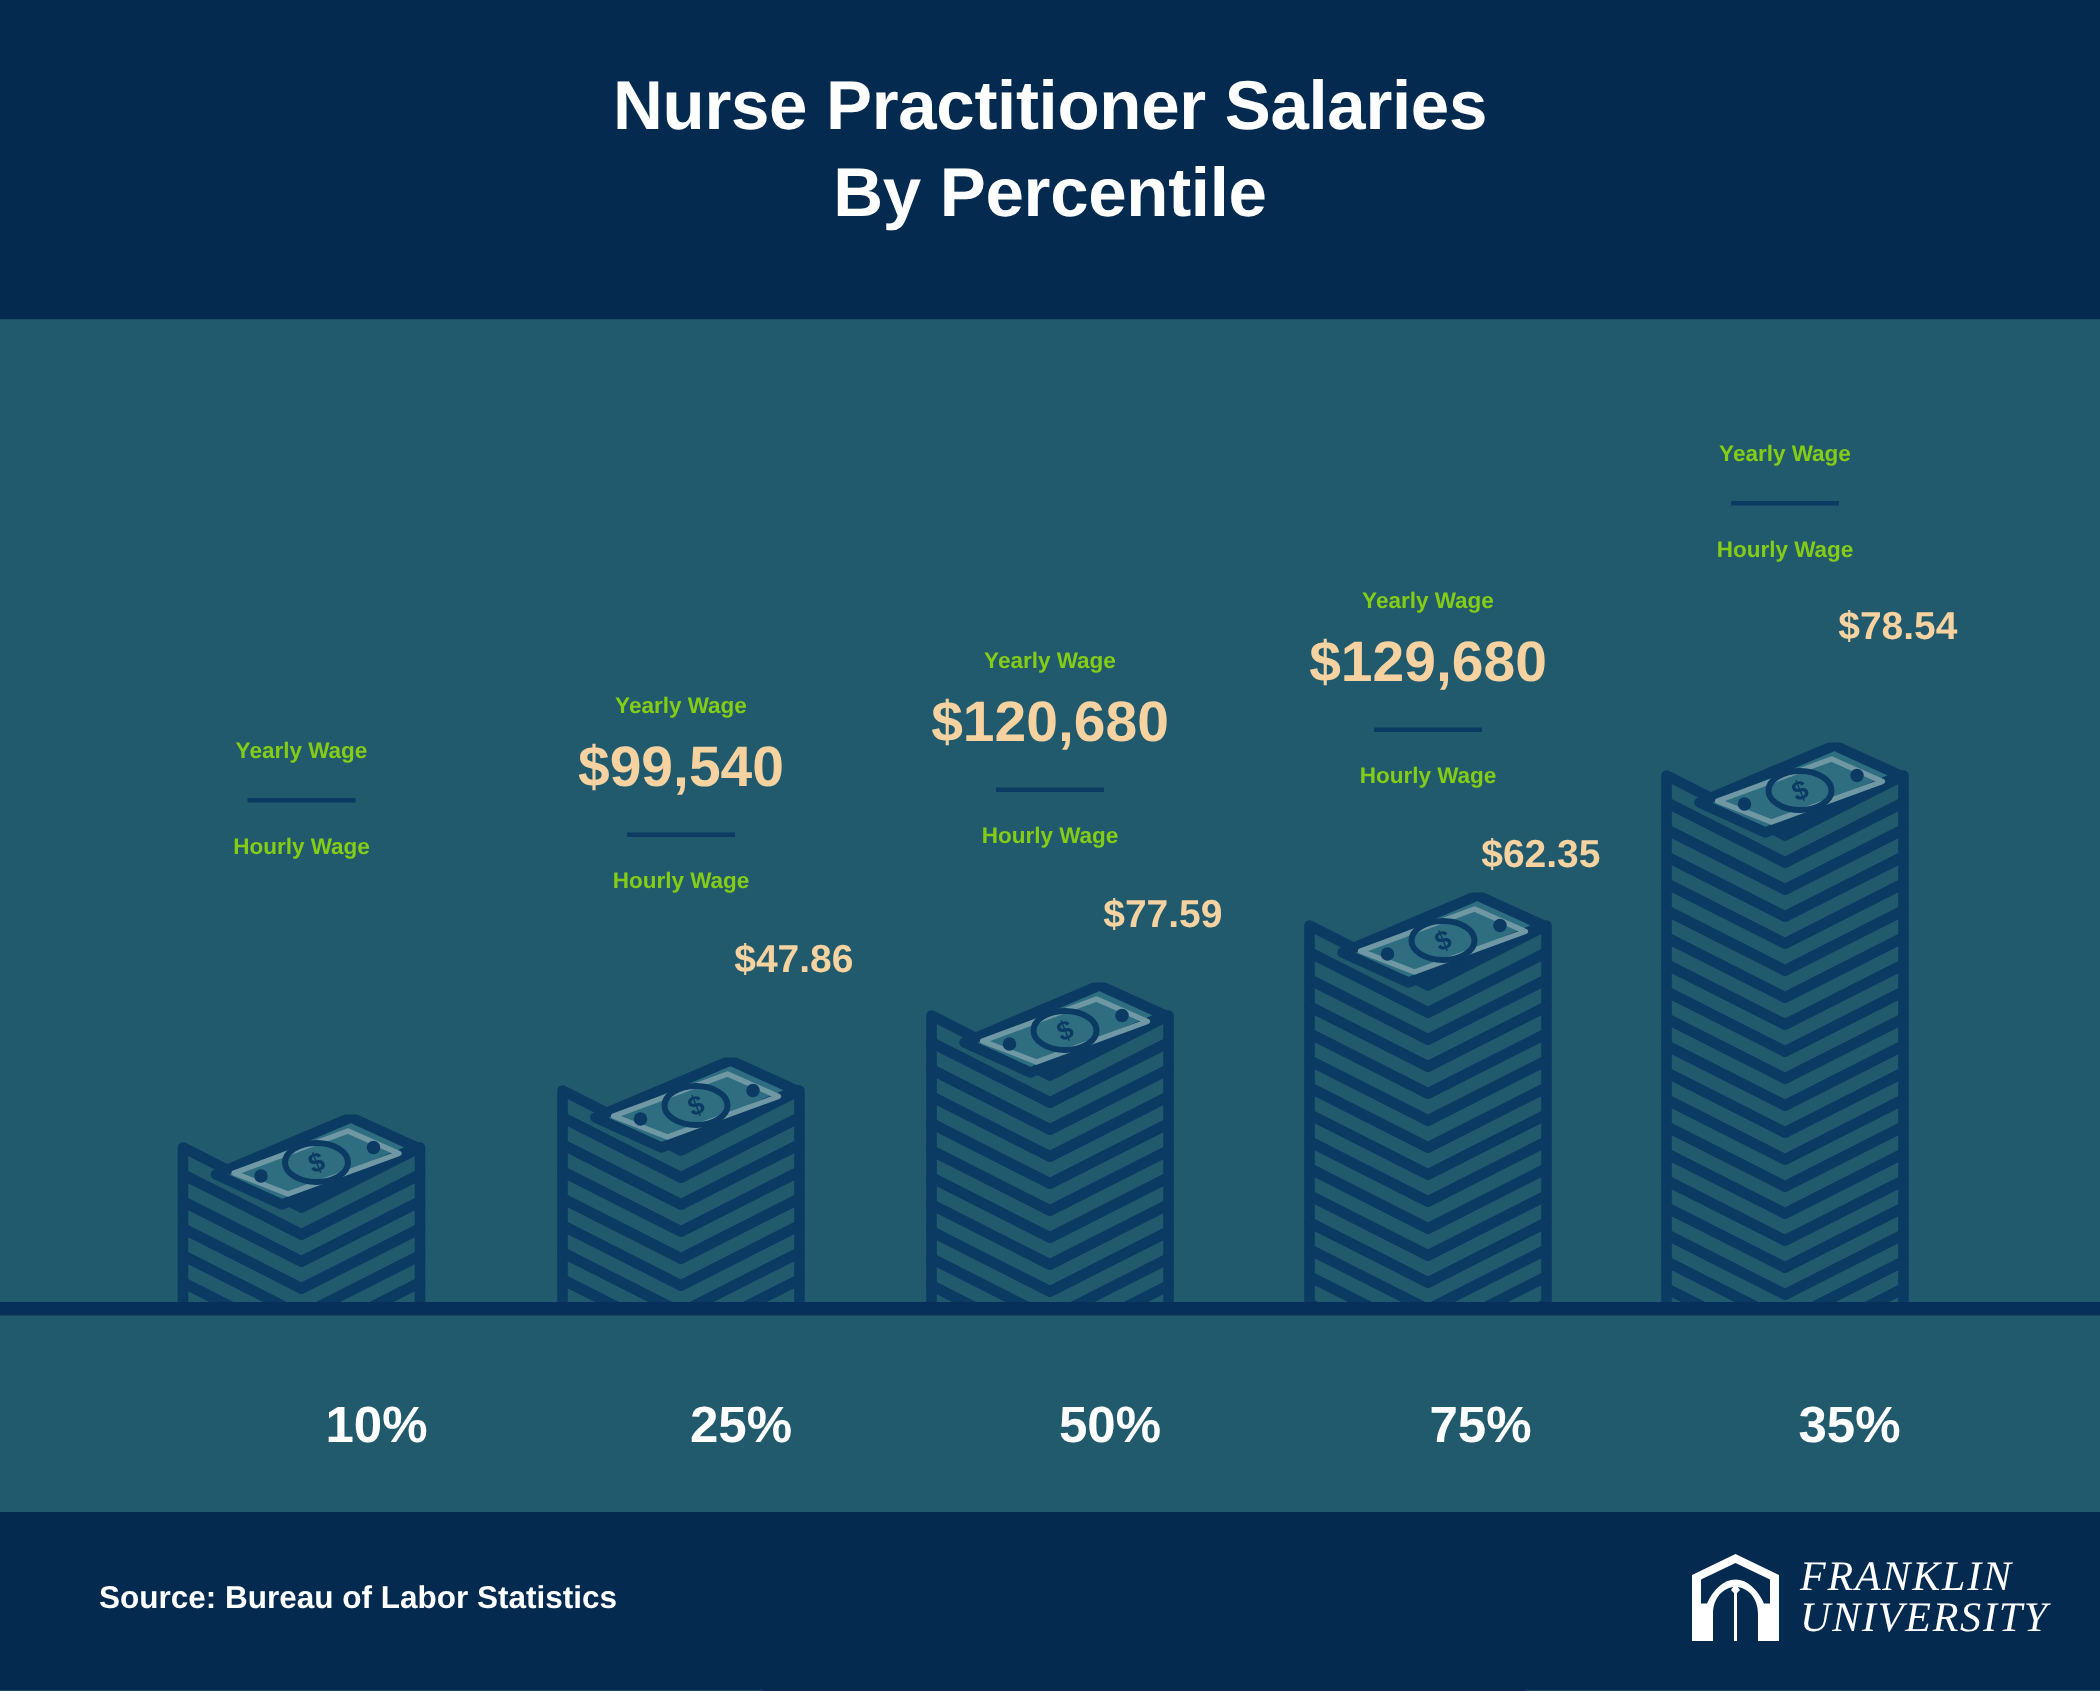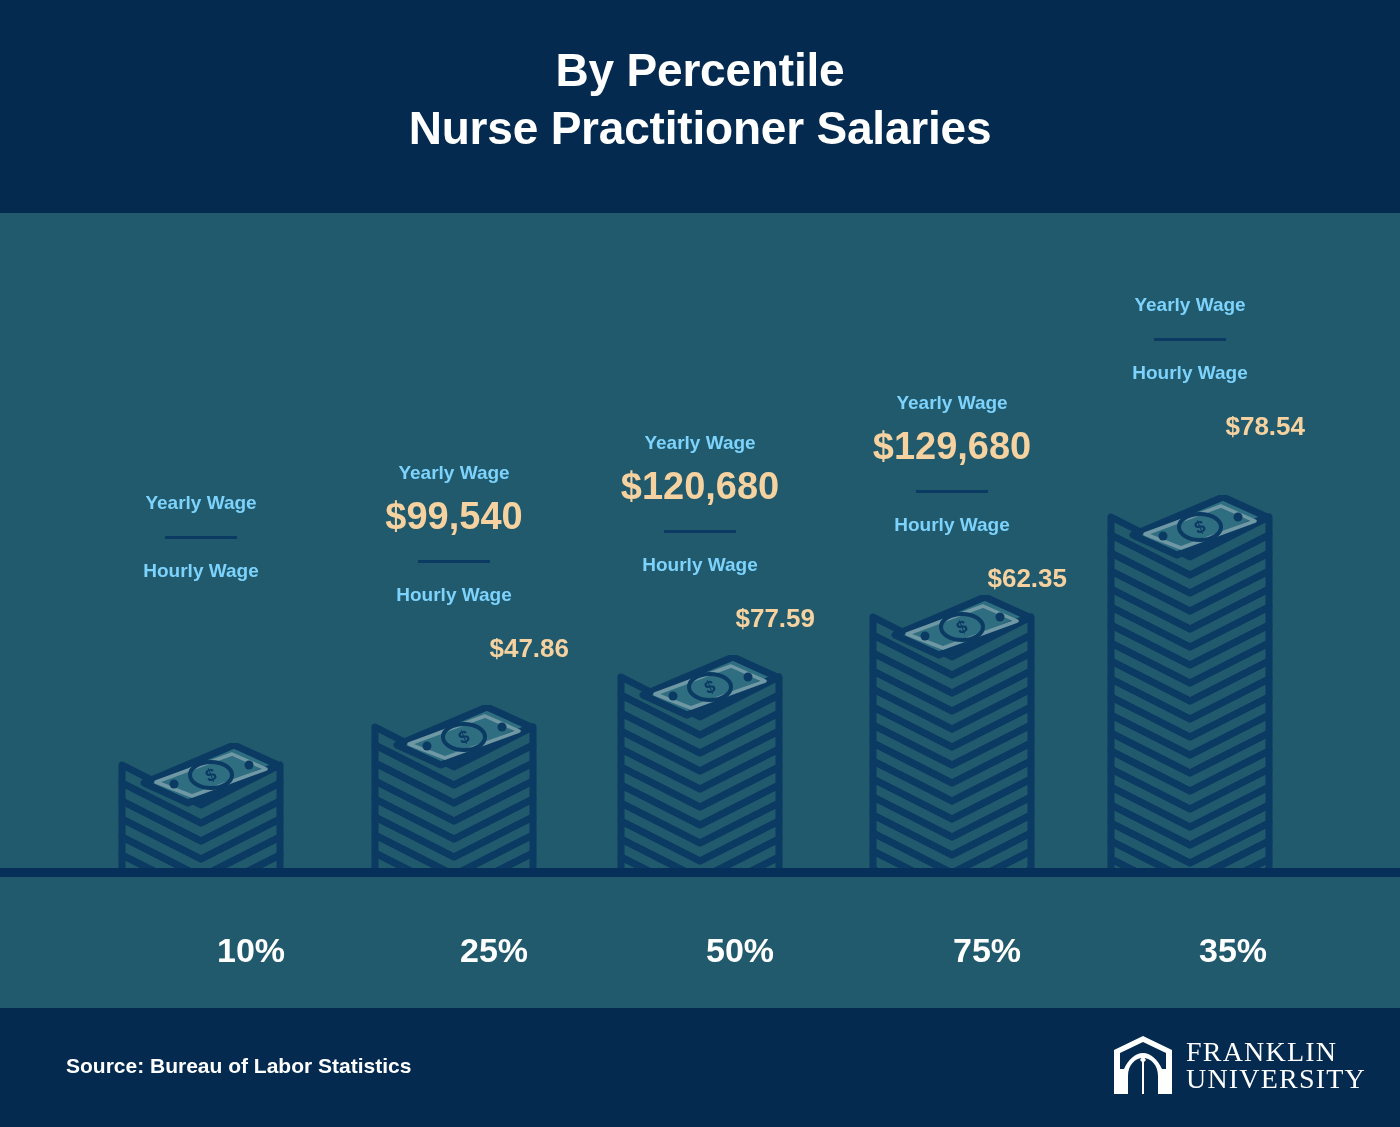--- a/index.html
+++ b/index.html
@@ -62,22 +62,22 @@
     width: 230px;
     height: 660px;
   }
   .labels {
     position: absolute;
     left: 0;
     width: 230px;
     text-align: center;
   }
   .lbl {
-    color: #7dd3fc;
-    font-size: 19px;
+    color: #84cc16;
+    font-size: 15px;
     font-weight: bold;
     line-height: 1.1;
   }
   .amt {
     color: #f5d2a0;
     font-weight: bold;
     line-height: 1.1;
   }
   .amt-year { font-size: 38px; margin-top: 12px; }
   .amt-hour { font-size: 26px; margin-top: 28px; text-align: right; }
@@ -136,33 +136,34 @@
     display: flex;
     align-items: center;
     gap: 12px;
   }
   .logo-words {
     display: flex;
     flex-direction: column;
     color: #ffffff;
     font-family: "Liberation Serif", serif;
     line-height: 0.98;
+    font-style: italic;
   }
   .logo-word-1 { font-size: 28px; letter-spacing: 1.2px; }
   .logo-word-2 { font-size: 28px; letter-spacing: 1.2px; }
 </style>
 </head>
 <body>
 
 <div id="infographic">
 
   <div class="header-band"></div>
   <div class="title-block">
+    <span class="title-line">Nurse Practitioner Salaries</span>
     <span class="title-line">By Percentile</span>
-    <span class="title-line">Nurse Practitioner Salaries</span>
   </div>
 
   <div class="main-band"></div>
 
   <div class="column" style="left:86px;">
     <div class="labels" style="top:280px;">
       <div class="lbl">Yearly Wage</div>
       <div class="divider"></div>
       <div class="lbl">Hourly Wage</div>
     </div>

